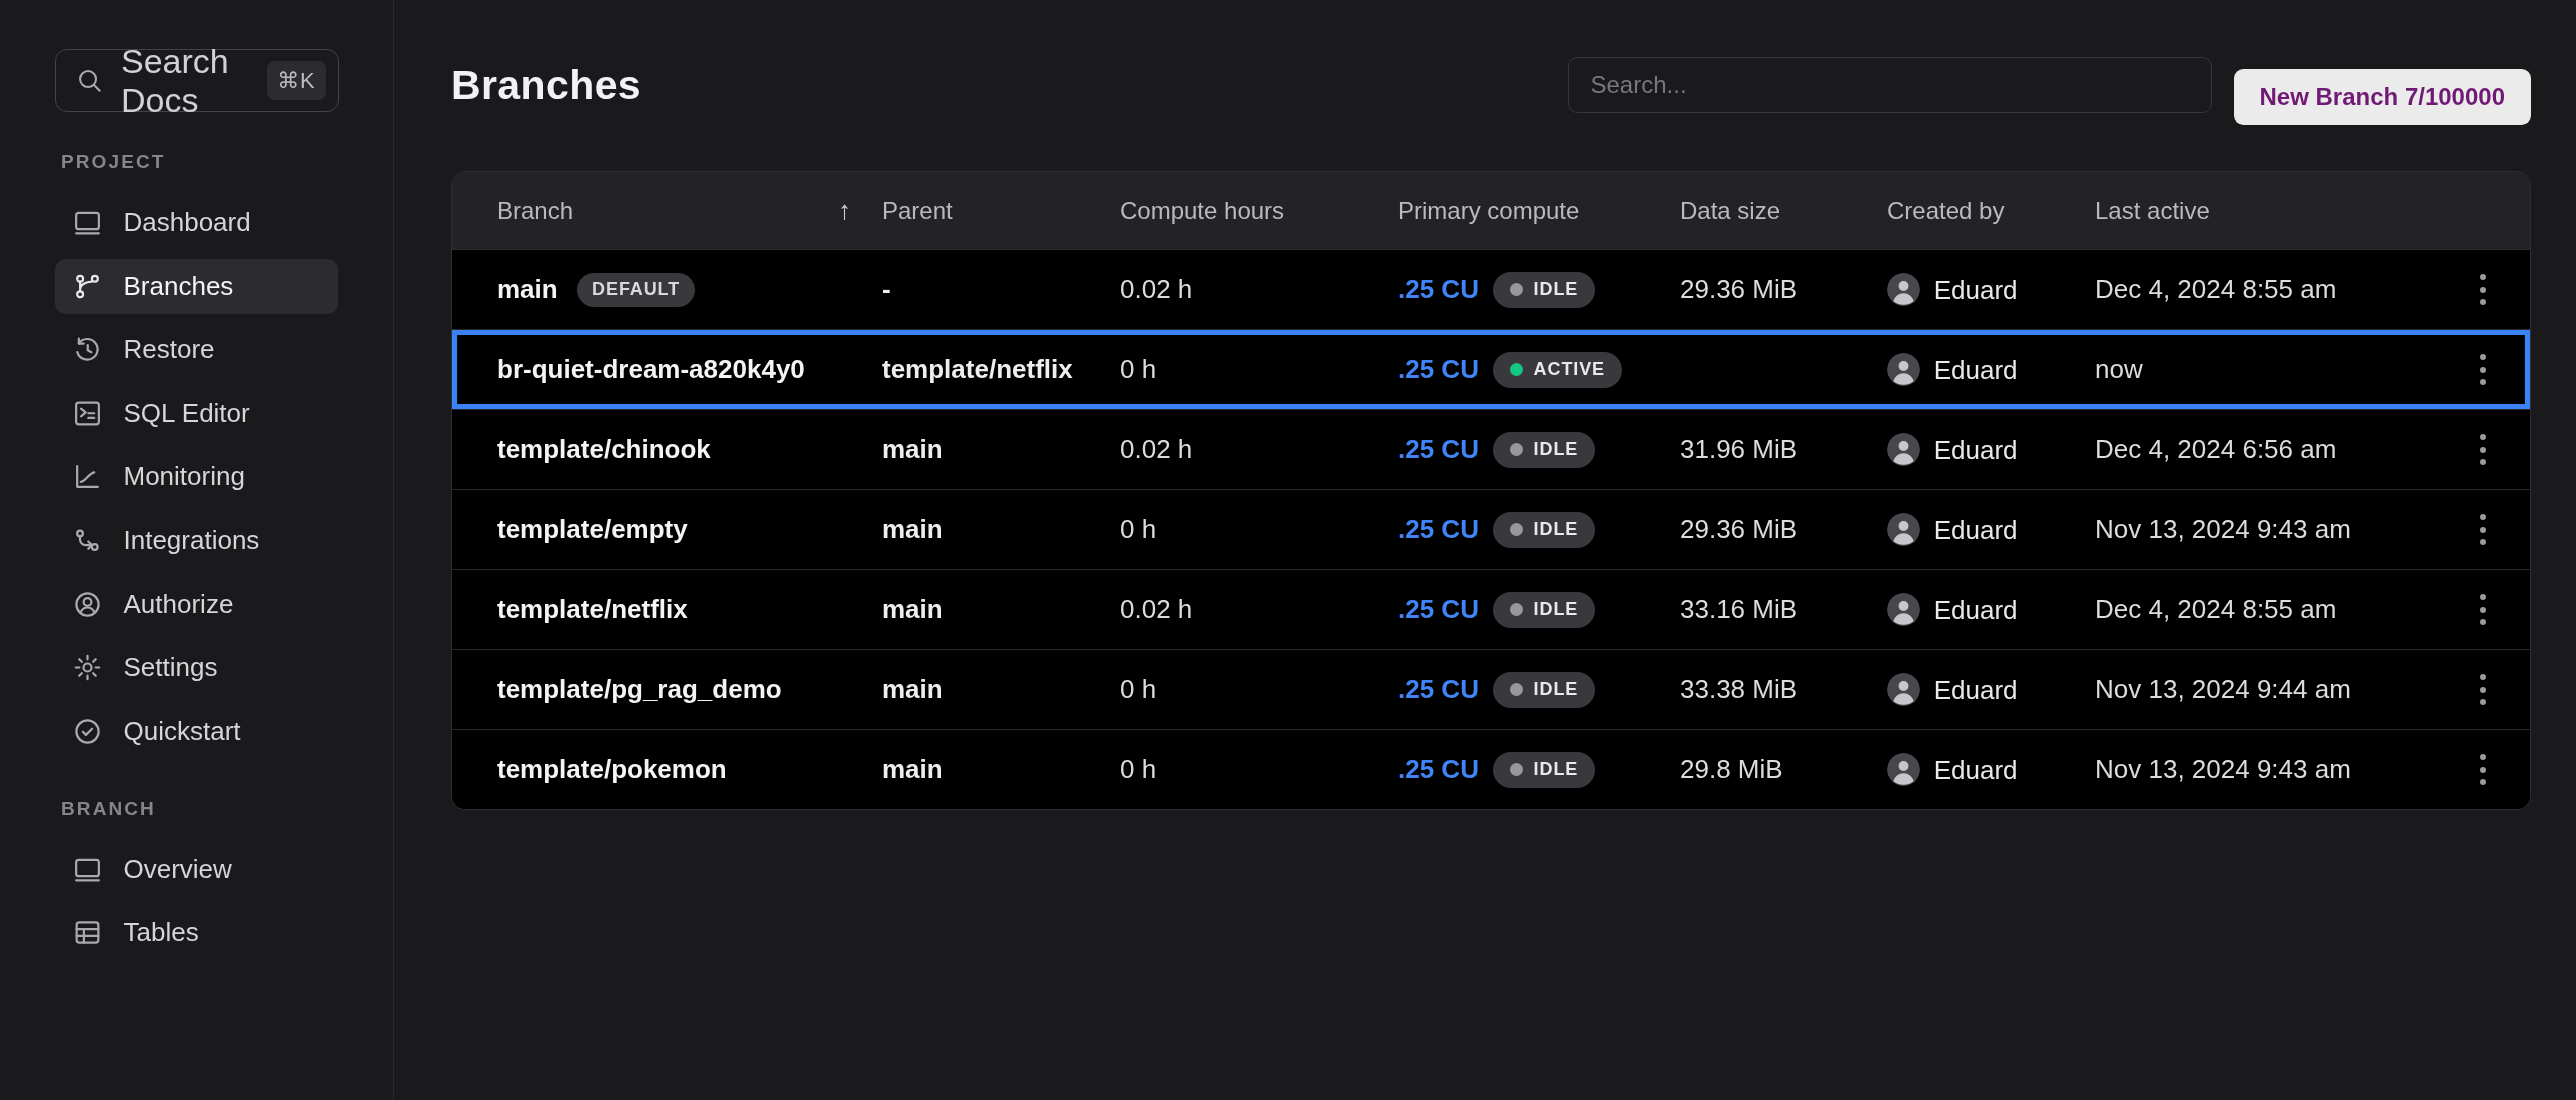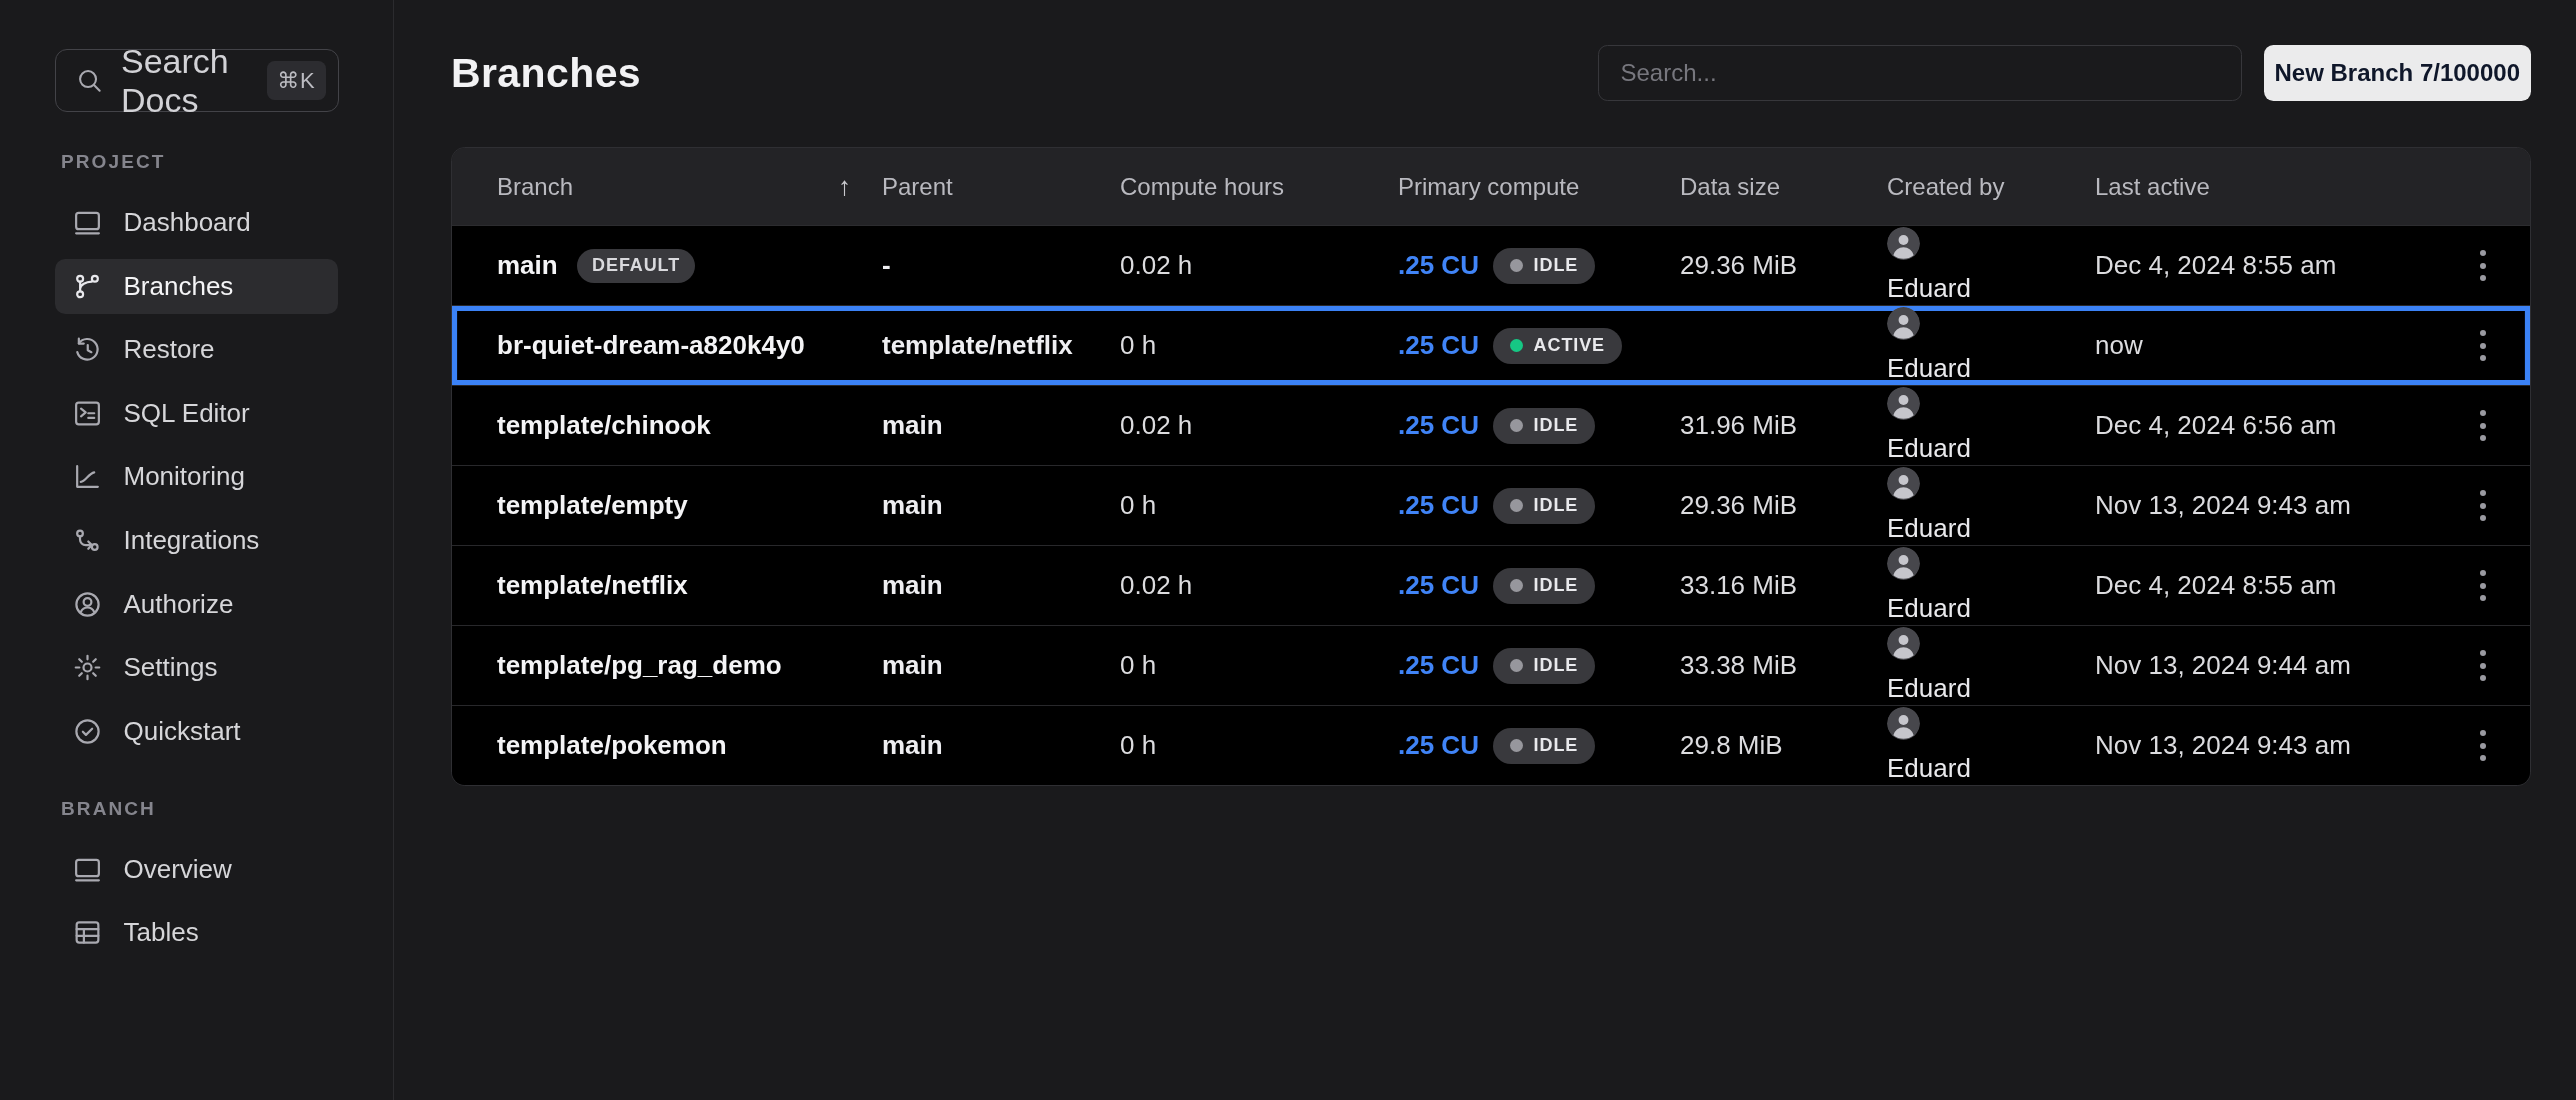--- a/index.html
+++ b/index.html
@@ -55,23 +55,23 @@
   .page-title{ font-size:41px; font-weight:700; color:#f2f2f4; letter-spacing:0.4px; }
   .topbar-right{ display:flex; align-items:center; gap:22px; }
   .top-search{
     width:644px; height:56px; background:transparent;
     border:1.7px solid #37373b; border-radius:9.4px;
     color:#e6e6e9; font-size:24px; padding:0 22px;
     font-family:"Liberation Sans", sans-serif; outline:none;
   }
   .top-search::placeholder{ color:#77777e; }
   .new-branch-btn{
-    height:56px; padding:0 11px; border:none; border-radius:9.4px;
-    background:#ebebec; color:#0f172a; font-size:24px; font-weight:600;
-    font-family:"Liberation Sans", sans-serif; cursor:pointer; white-space:nowrap;
+    height:56px; padding:0 26px; border:none; border-radius:9.4px;
+    background:#ebebec; color:#701a75; font-size:24px; font-weight:600;
+    font-family:"Liberation Sans", sans-serif; cursor:pointer; white-space:nowrap;margin-top:24px;
   }
 
   
   .table{
     margin-top:46px; border:1.7px solid #2f2f33; border-radius:13.7px;
     background:#1b1b1d; overflow:hidden;
   }
   .trow{
     display:grid;
     grid-template-columns:430px 238px 278px 282px 207px 208px 349px 1fr;
@@ -91,21 +91,21 @@
   .parent-cell{ font-weight:700; color:#eeeef1; }
   .pill{
     display:inline-flex; align-items:center; gap:10.3px;
     background:#39393d; border-radius:855px; height:36px; padding:12px 17px;
     font-size:18px; font-weight:700; letter-spacing:0.9px; color:#e9e9ec;
   }
   .default-pill{ height:34px; padding:0 15.4px; color:#d9d9dd; }
   .dot{ width:13.7px; height:13.7px; border-radius:50%; }
   .primary-cell{ display:flex; align-items:center; gap:13.7px; }
   .cu{ font-weight:700; }
-  .creator-cell{ display:flex; align-items:flex-start; gap:13.7px; color:#e9e9ec;flex-direction:column; }
+  .creator-cell{ display:flex; align-items:flex-end; gap:13.7px; color:#e9e9ec; }
   .avatar{ width:33px; height:33px; border-radius:50%; overflow:hidden; flex:0 0 auto; }
   .actions-cell{ display:flex; justify-content:flex-end; padding-right:24px; }
   .kebab{
     width:46px; height:46px; border:none; background:transparent; border-radius:8.6px;
     display:flex; flex-direction:column; align-items:center; justify-content:center; gap:6.8px;
     cursor:pointer;
   }
   .kebab i{ width:6px; height:6px; border-radius:50%; background:#9a9aa1; }
 </style>
 </head>

